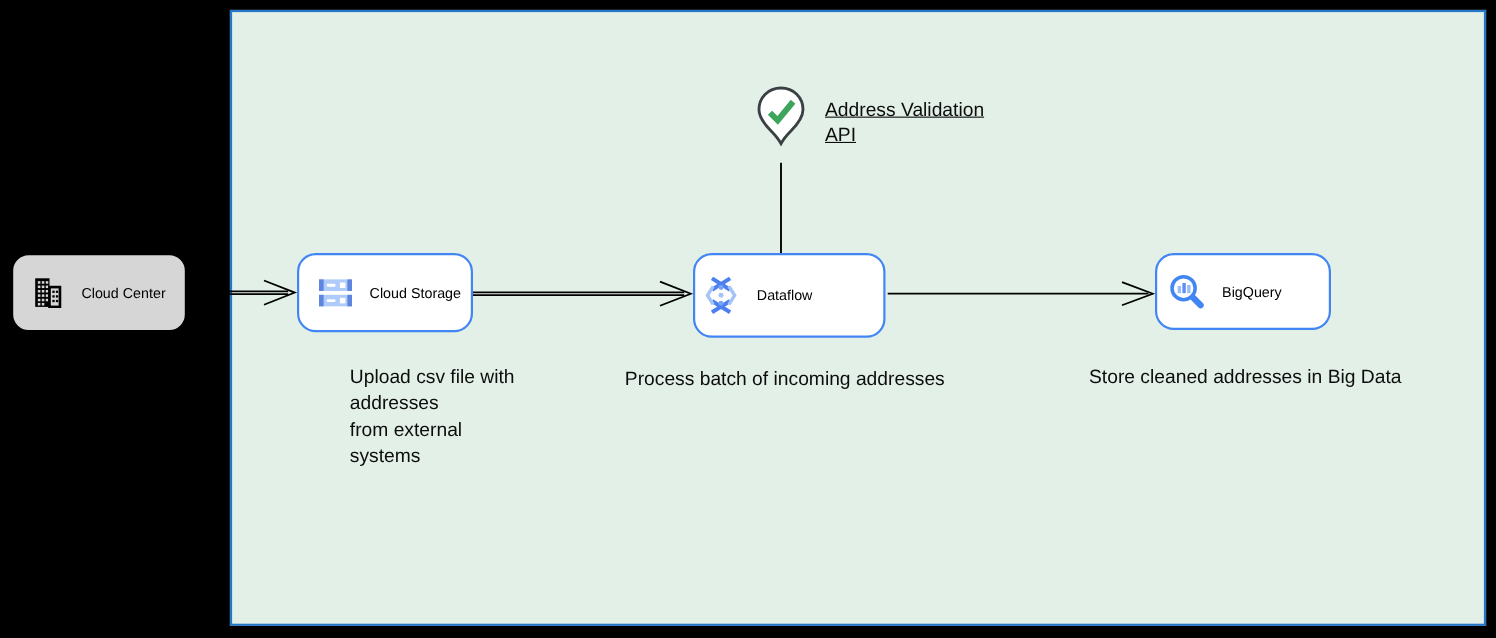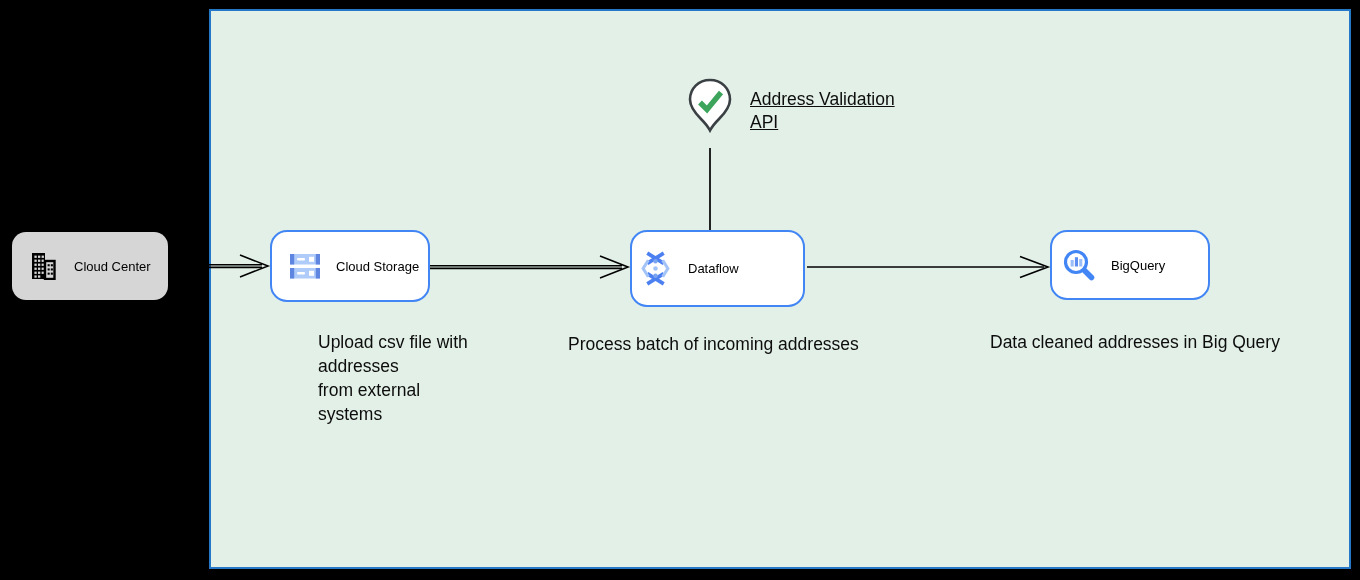--- a/index.html
+++ b/index.html
@@ -165,13 +165,13 @@
   <path d="M13,24.5 L20,31.5 L34,14.5" fill="none" stroke="#3da45c" stroke-width="5.4" stroke-linecap="butt"></path>
 </svg>
 <div class="annotation-label">Address Validation
 API</div>
 
 <div class="caption" id="caption-upload">Upload csv file with
 addresses
 from external
 systems</div>
 <div class="caption" id="caption-process">Process batch of incoming addresses</div>
-<div class="caption" id="caption-store">Data cleaned addresses in Big Query</div>
+<div class="caption" id="caption-store">Store cleaned addresses in Big Data</div>
 
 </body></html>

